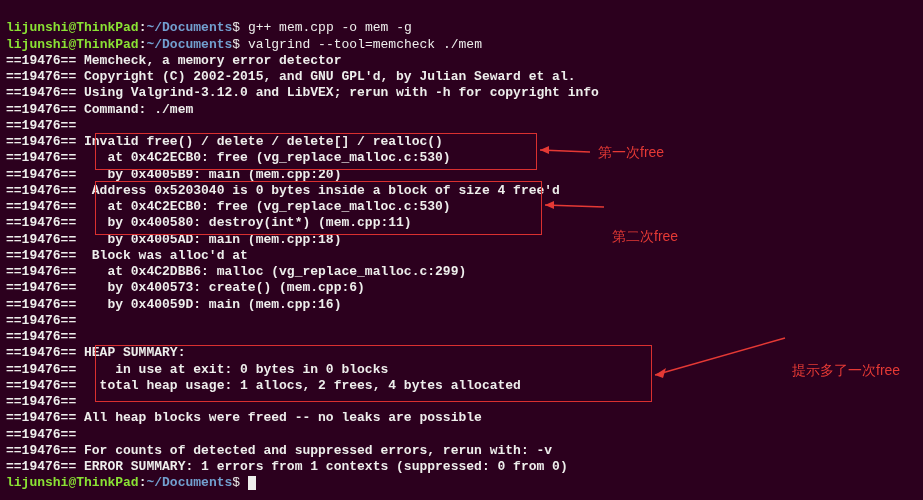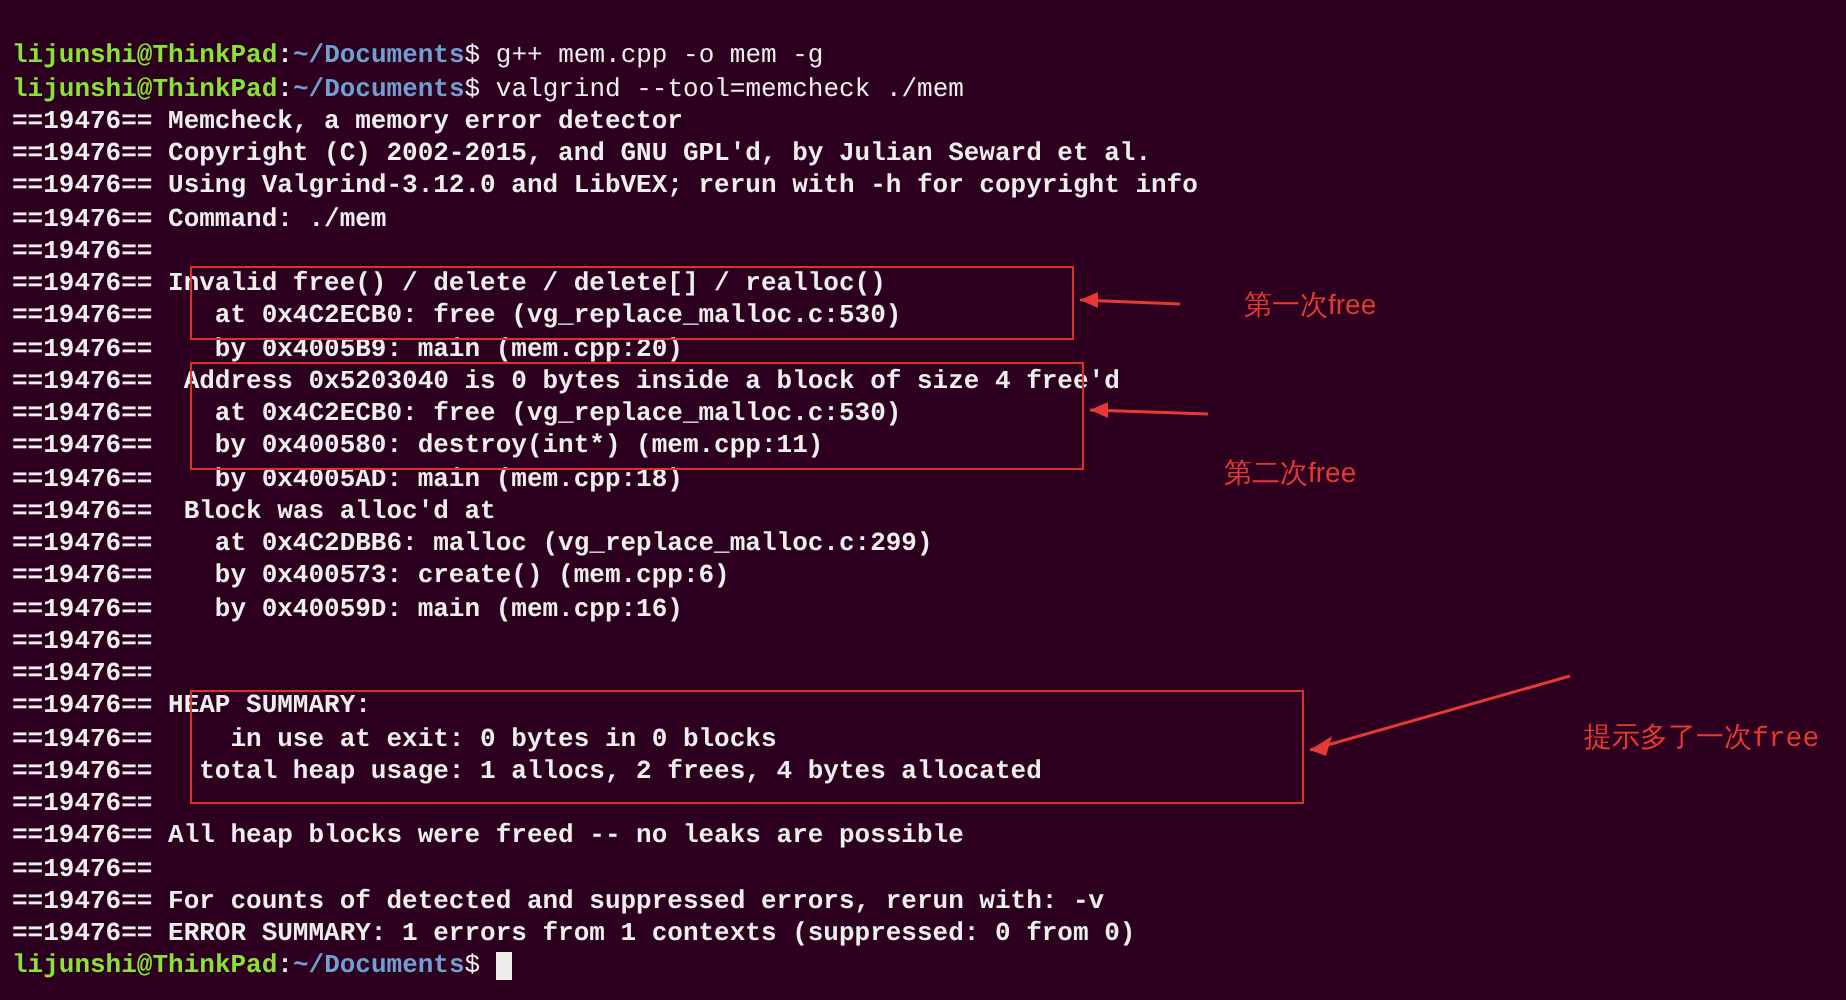--- a/index.html
+++ b/index.html
@@ -94,15 +94,15 @@
 </svg>
 <svg class="arrow" style="left:540px; top:195px; width:68px; height:20px;">
   <line x1="5" y1="10" x2="64" y2="12" stroke="#e53935" stroke-width="1.5"></line>
   <polygon points="5,10 14,6 14,14" fill="#e53935"></polygon>
 </svg>
 <svg class="arrow" style="left:650px; top:330px; width:140px; height:50px;">
   <line x1="5" y1="45" x2="135" y2="8" stroke="#e53935" stroke-width="1.5"></line>
   <polygon points="5,45 16,38 13,48" fill="#e53935"></polygon>
 </svg>
 
-<div class="annot" style="left:622px; top:144px;">第一次free</div>
+<div class="annot" style="left:598px; top:144px;">第一次free</div>
 <div class="annot" style="left:612px; top:198px;margin-top:30px;">第二次free</div>
-<div class="annot" style="left:792px; top:362px;font-family:Liberation Mono, monospace;">提示多了一次free</div>
+<div class="annot" style="left:792px; top:362px;">提示多了一次free</div>
 
 </body></html>

